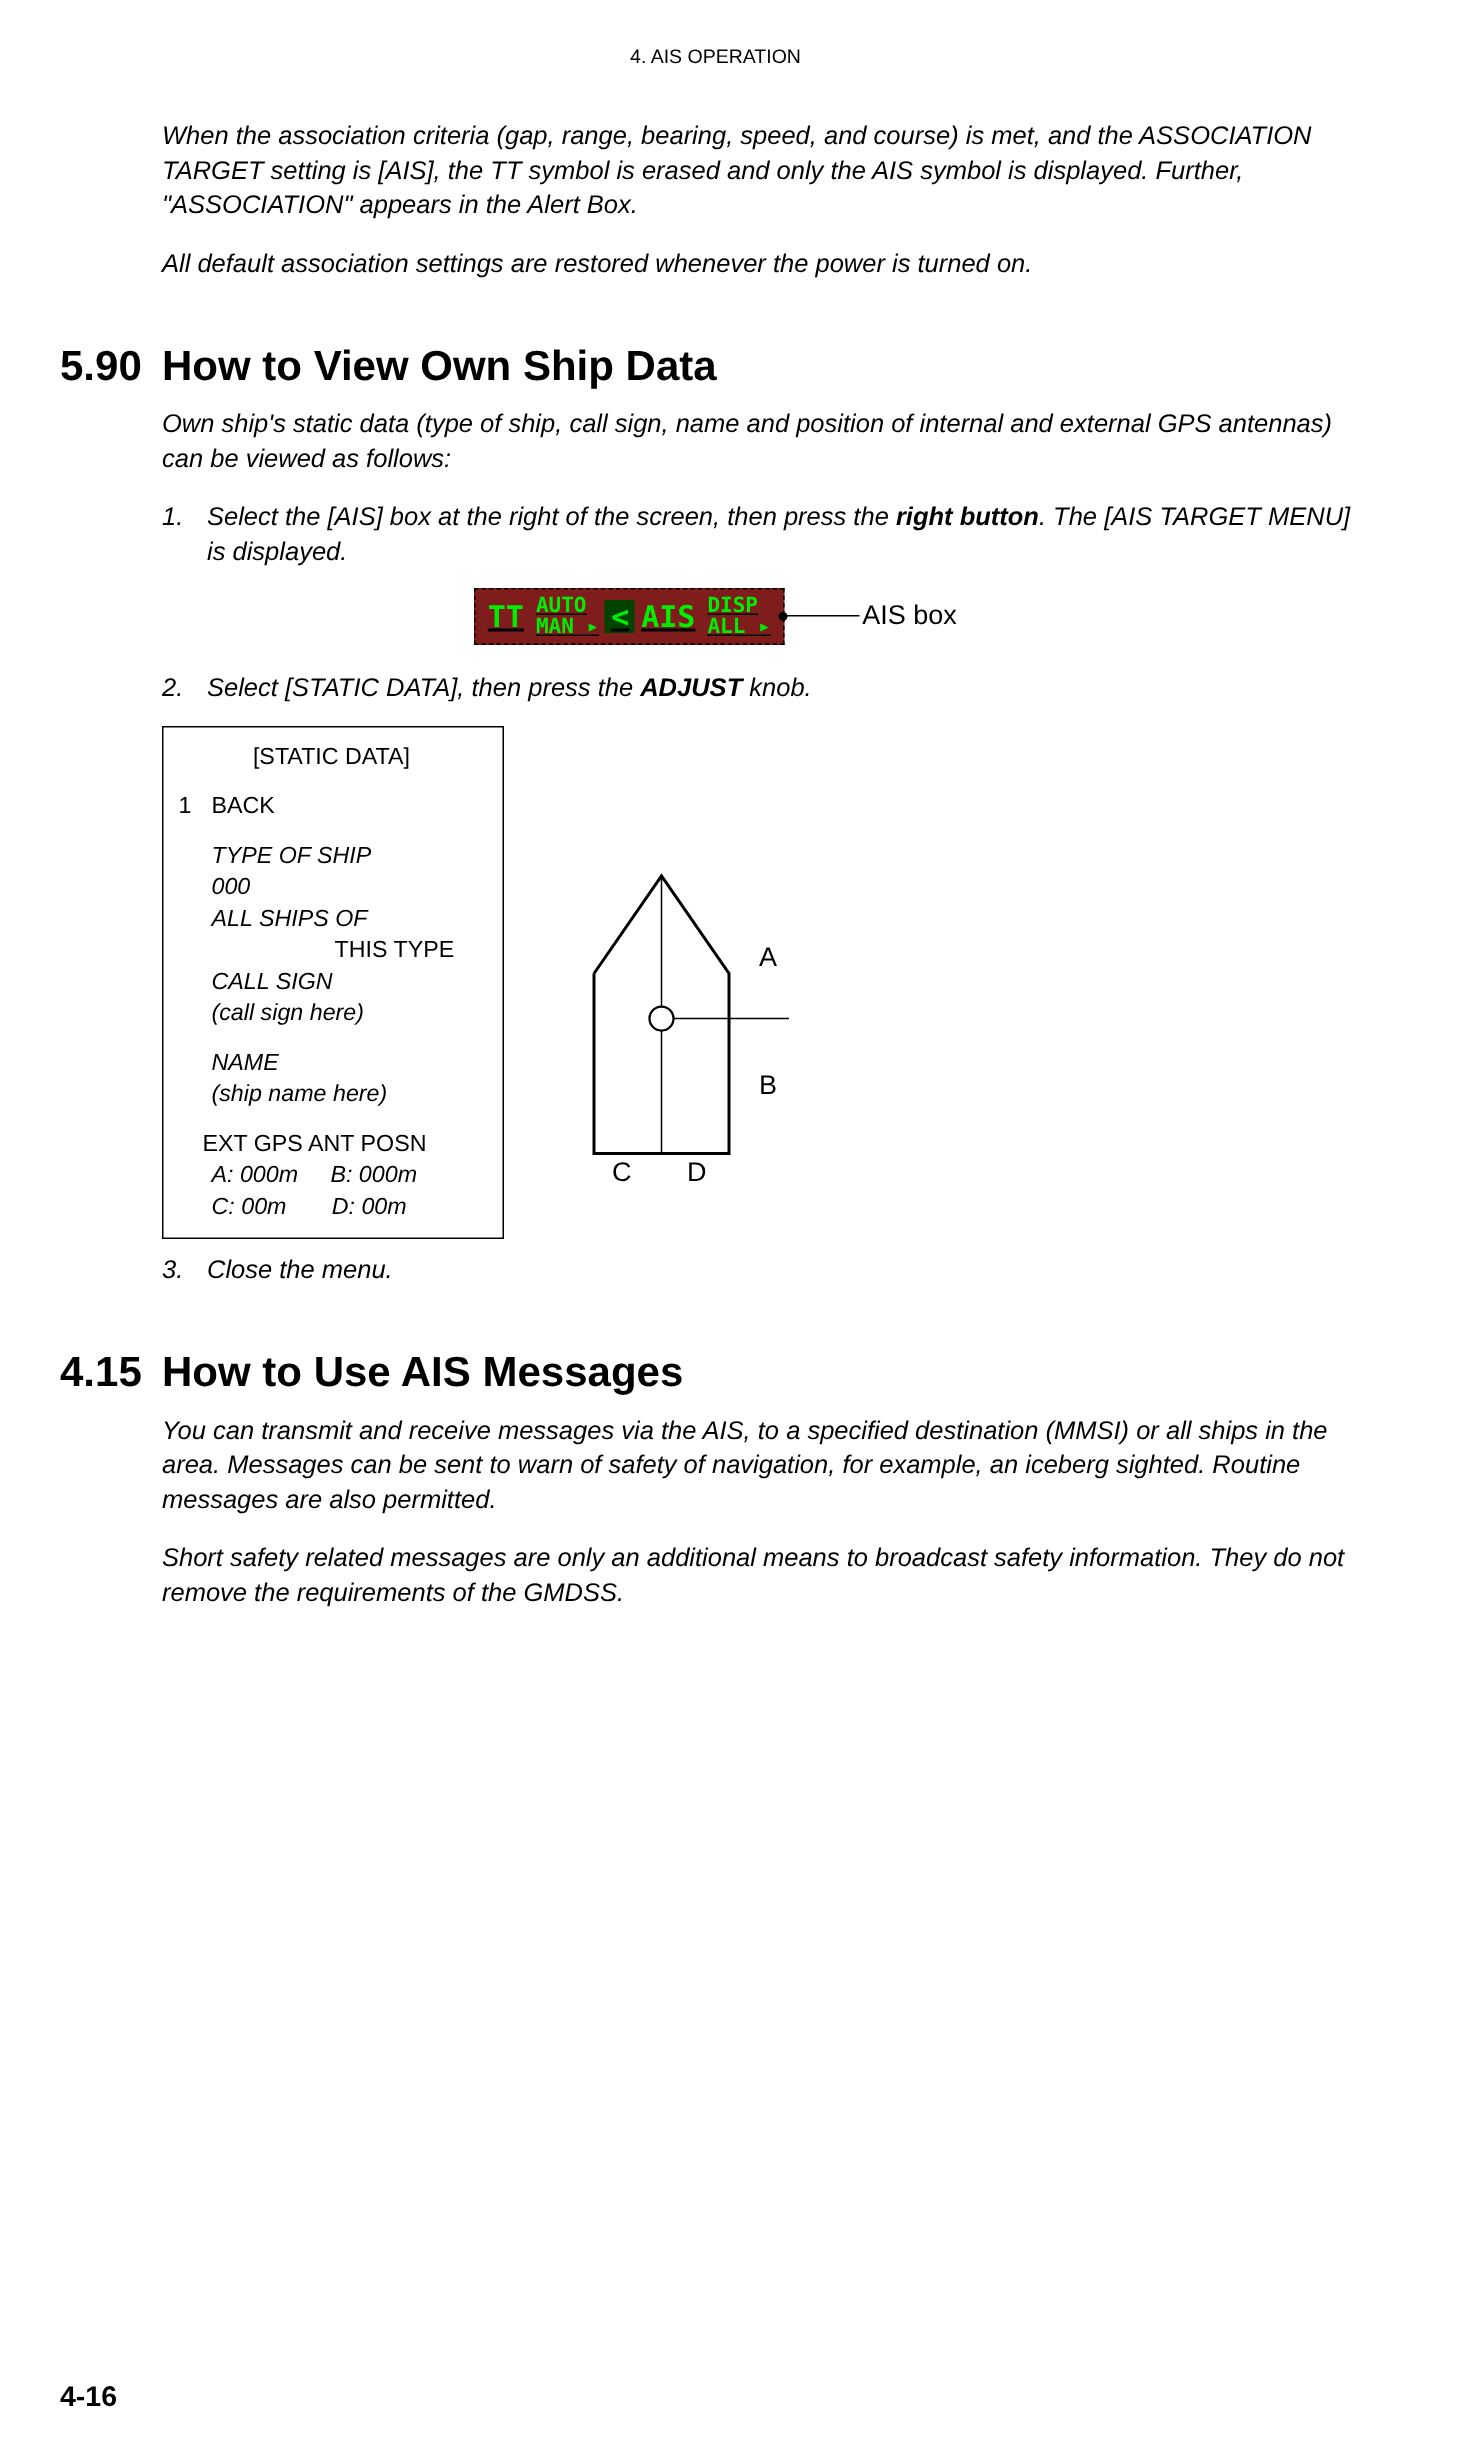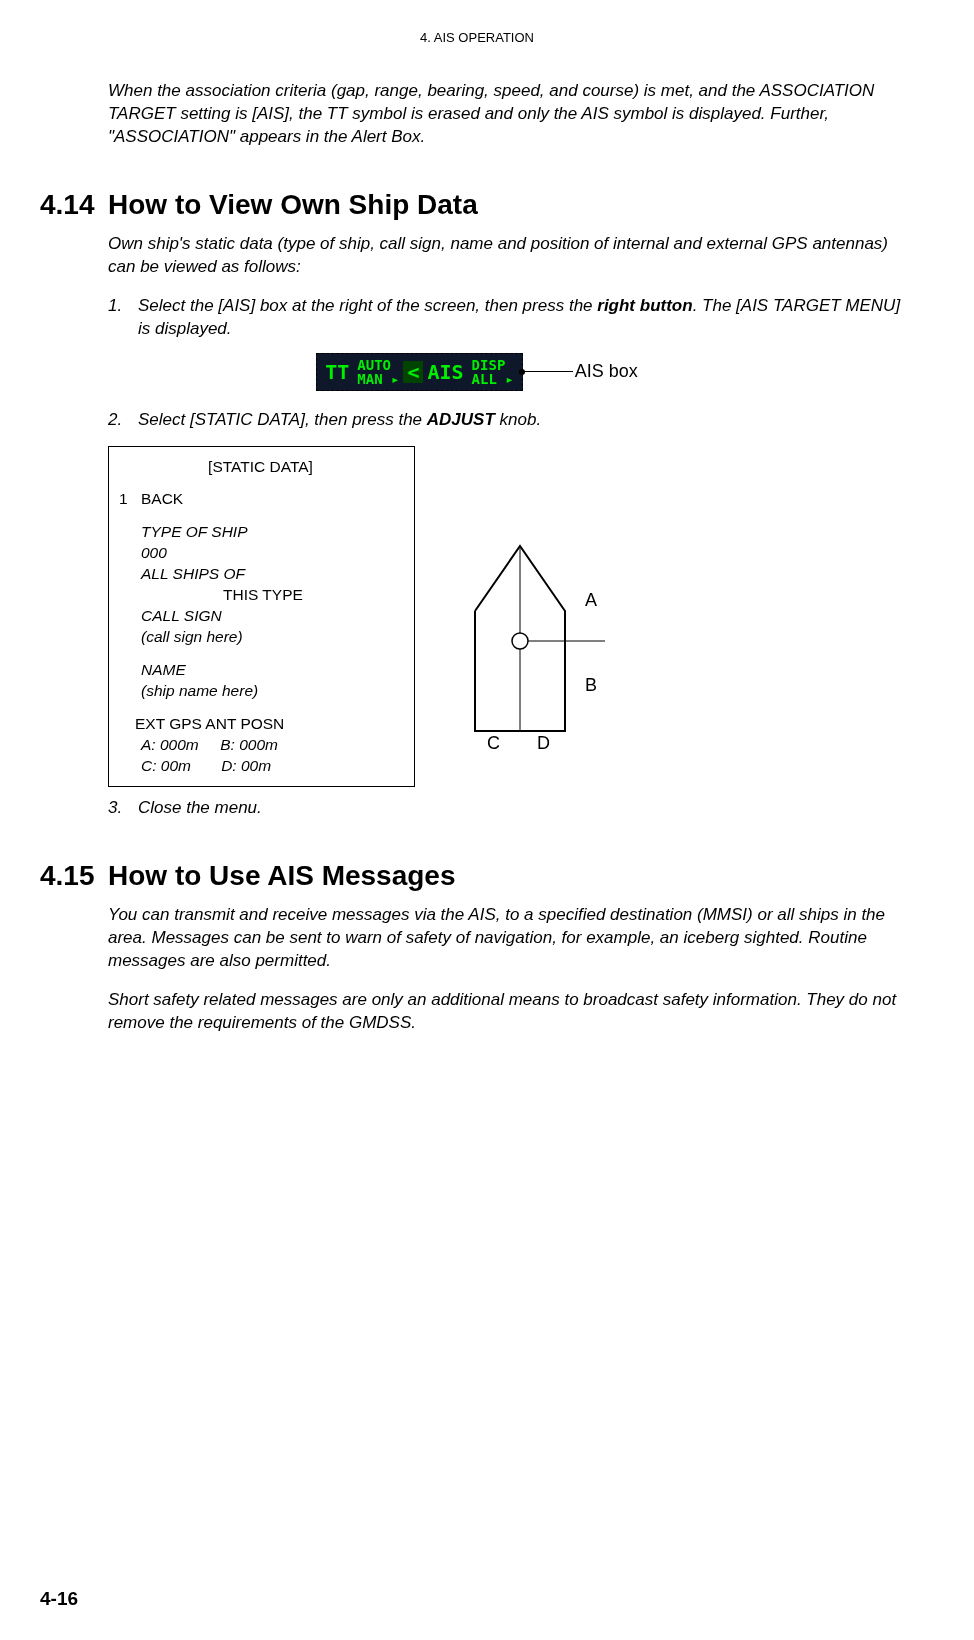--- a/index.html
+++ b/index.html
@@ -58,27 +58,28 @@
       flex: 1;
     }
     .ais-box-row {
       display: flex;
       align-items: center;
       justify-content: center;
       margin: 12px 0 18px 0;
       position: relative;
     }
     .ais-img {
-      background: #0f172a;
+      background: #7f1d1d;
       padding: 3px 4px;
       display: flex;
       align-items: center;
       gap: 0;
       border: 1px dashed #000;
       position: relative;
+      text-decoration: underline;
     }
     .ais-block {
       color: #00ee00;
       font-family: monospace;
       font-size: 14px;
       font-weight: bold;
       line-height: 1;
       padding: 1px 4px;
       white-space: pre;
     }
@@ -111,21 +112,21 @@
     }
     .figure-row {
       display: flex;
       align-items: flex-start;
       margin-left: 68px;
       margin-top: 14px;
       margin-bottom: 10px;
     }
     .menu-box {
       border: 1px solid #000;
-      width: 307px;
+      width: 228px;
       padding: 10px 12px 10px 10px;
       font-size: 15.5px;
       line-height: 1.35;
     }
     .menu-title {
       text-align: center;
       margin-bottom: 12px;
     }
     .menu-item-row {
       display: flex;
@@ -160,24 +161,25 @@
       font-weight: bold;
     }
   </style>
 </head>
 <body>
 
 <div class="header">4.  AIS OPERATION</div>
 
 <div class="body-text">
   <p class="para">When the association criteria (gap, range, bearing, speed, and course) is met, and the ASSOCIATION TARGET setting is [AIS], the TT symbol is erased and only the AIS symbol is displayed. Further, "ASSOCIATION" appears in the Alert Box.</p>
+  <p class="para">All default association settings are restored whenever the power is turned on.</p>
 </div>
 
 <div class="section-row">
-  <div class="section-num">4.14</div>
+  <div class="section-num">5.90</div>
   <div class="section-title">How to View Own Ship Data</div>
 </div>
 
 <div class="body-text">
   <p class="para">Own ship's static data (type of ship, call sign, name and position of internal and external GPS antennas) can be viewed as follows:</p>
 
   <div class="list-item">
     <div class="list-num">1.</div>
     <div class="list-content">
       <span>Select the [AIS] box at the right of the screen, then press the </span><span class="bold">right button</span><span>. The [AIS TARGET MENU] is displayed.</span>

